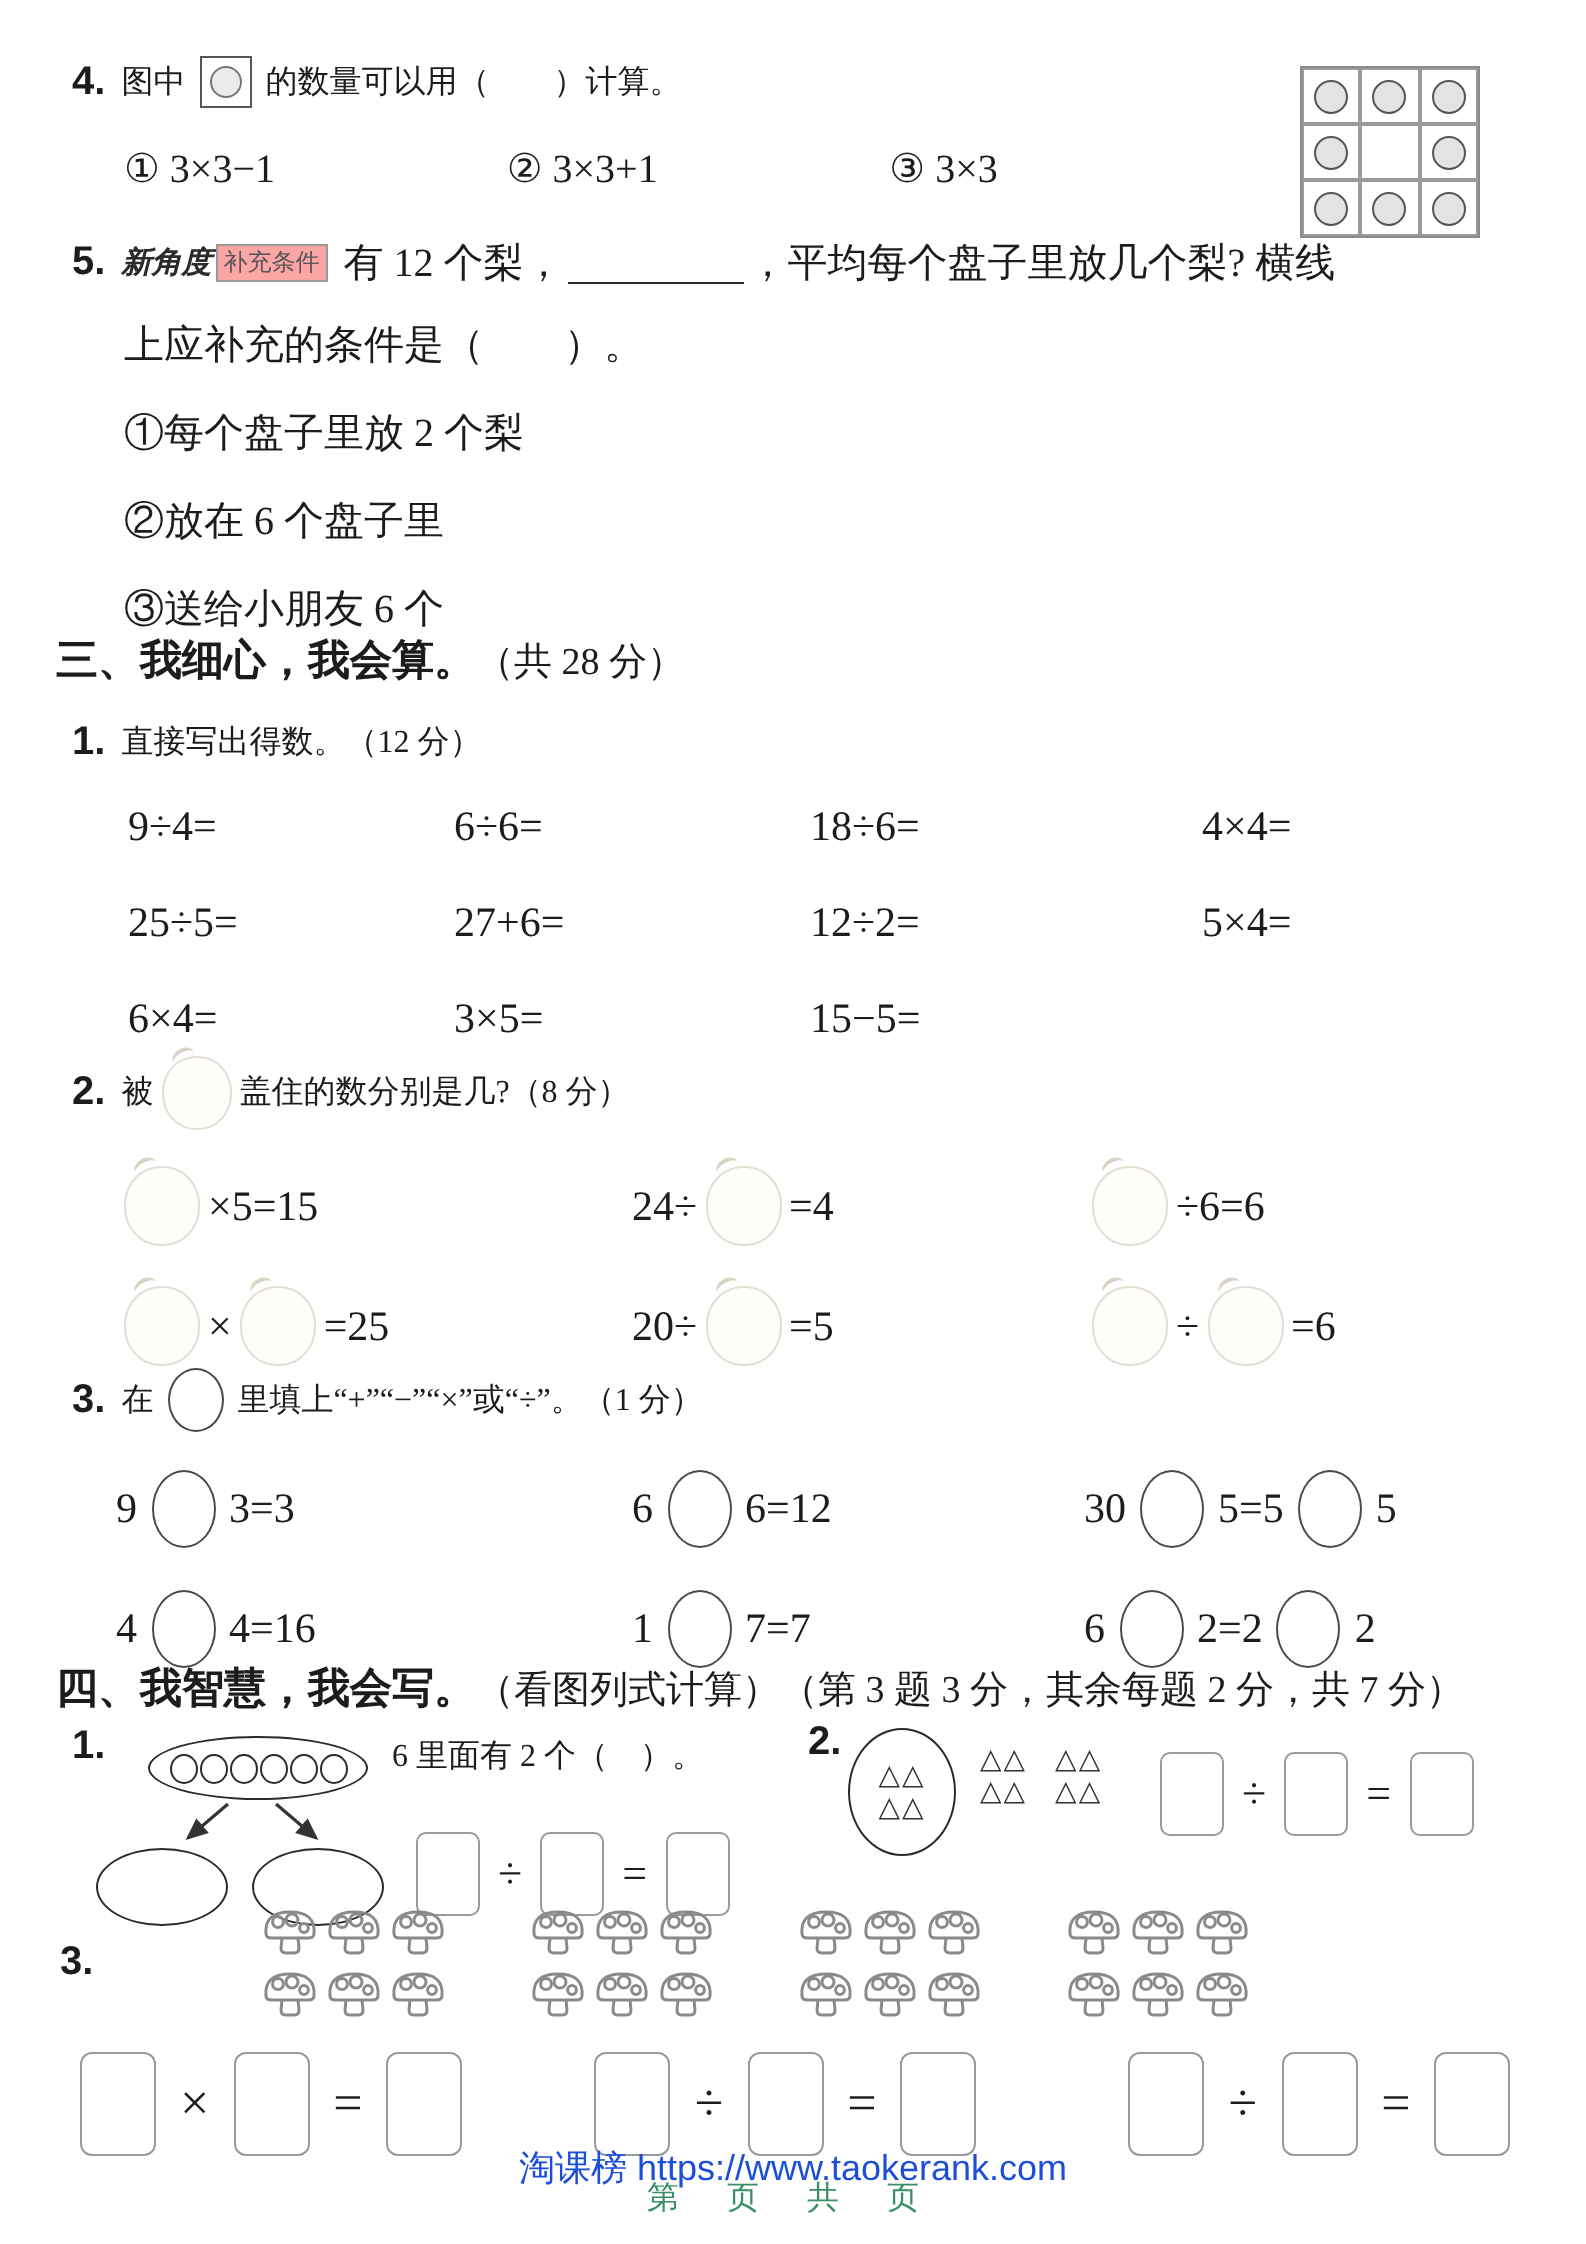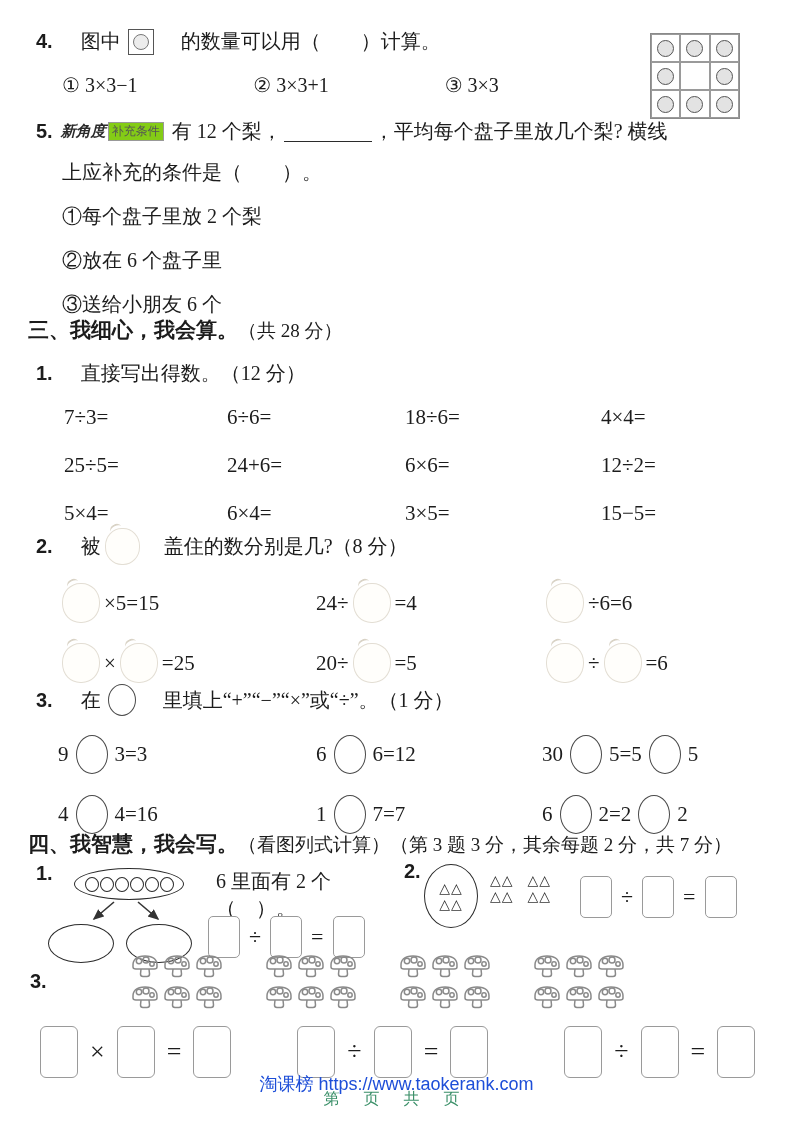--- a/index.html
+++ b/index.html
@@ -1,38 +1,38 @@
 <!DOCTYPE html>
 <html><head>
 <meta charset="utf-8">
 <style>
   html,body{margin:0;padding:0;background:#ffffff;}
   .page{position:relative;width:793px;height:1122px;background:#fff;overflow:hidden;
         font-family:"Liberation Serif",serif;color:#1c1c1c;}
   .qnum{font-family:"Liberation Sans",sans-serif;font-weight:bold;font-size:20px;margin-right:8px;}
-  .kai{font-size:20px;margin-left:20px;}
+  .kai{font-size:16px;}
 
   
   .q4{position:absolute;left:36px;top:28px;width:600px;}
   .q4-line{display:flex;align-items:center;font-size:20px;}
   .bcirc{display:inline-block;width:24px;height:24px;border:1.3px solid #555;margin:0 7px;position:relative;flex:0 0 auto;}
   .bcirc::after{content:"";position:absolute;inset:4px;border:1.3px solid #777;border-radius:50%;background:#ececec;}
   .optrow{display:flex;margin-top:18px;padding-left:26px;font-size:20px;}
   .optrow span{width:240px;}
   .cgrid{position:absolute;left:650px;top:33px;width:88px;height:84px;display:grid;
          grid-template-columns:repeat(3,1fr);grid-template-rows:repeat(3,1fr);border:1.2px solid #8a8a8a;background:#fff;}
   .gcell{border:0.8px solid #9a9a9a;display:flex;align-items:center;justify-content:center;}
   .gcell[data-filled="1"]::after{content:"";width:15px;height:15px;border-radius:50%;border:1.4px solid #555;background:#e3e3e3;}
 
   
   .q5{position:absolute;left:36px;top:118px;width:724px;font-size:20px;}
   .q5-line1{display:flex;align-items:center;}
   .badge{display:inline-flex;align-items:center;margin-right:8px;flex:0 0 auto;text-align:right;}
   .badge-main{font-family:"Liberation Sans",sans-serif;font-weight:bold;font-style:italic;font-size:15px;color:#2b2b2b;}
-  .badge-sub{font-size:12px;color:#555;border:1px solid #999;padding:0 3px;margin-left:2px;background:#84cc16;}
+  .badge-sub{font-size:12px;color:#555;border:1px solid #999;padding:0 3px;margin-left:2px;background:#fca5a5;}
   .ublank{display:inline-block;width:88px;height:19px;border-bottom:1.6px solid #2b2b2b;margin:0 2px;}
   .q5-line2{margin:14px 0 0 26px;}
   .q5-opt{margin:17px 0 0 26px;}
 
   
   .sec-head{position:absolute;left:28px;font-size:21px;}
   .sec-title{font-family:"Liberation Sans",sans-serif;font-weight:bold;margin-top:35px;}
   .sec-note{font-size:19px;}
   .s3q1{position:absolute;left:36px;top:360px;width:724px;}
   .prompt{font-size:20px;display:flex;align-items:center;}
@@ -151,27 +151,26 @@
   <div class="sec-head" style="top:316px">
     <span class="sec-title">三、我细心，我会算。</span><span class="sec-note">（共 28 分）</span>
   </div>
 
   <div class="s3q1">
     <div class="prompt">
       <span class="qnum">1.</span>
       <span class="kai">直接写出得数。（12 分）</span>
     </div>
     <div class="calcgrid">
-      <span>7÷3=</span>
+      <span>9÷4=</span>
       <span>6÷6=</span>
       <span>18÷6=</span>
       <span>4×4=</span>
       <span>25÷5=</span>
-      <span>24+6=</span>
-      <span>6×6=</span>
+      <span>27+6=</span>
       <span>12÷2=</span>
       <span>5×4=</span>
       <span>6×4=</span>
       <span>3×5=</span>
       <span>15−5=</span>
     </div>
   </div>
 
   <div class="s3q2">
     <div class="prompt">

